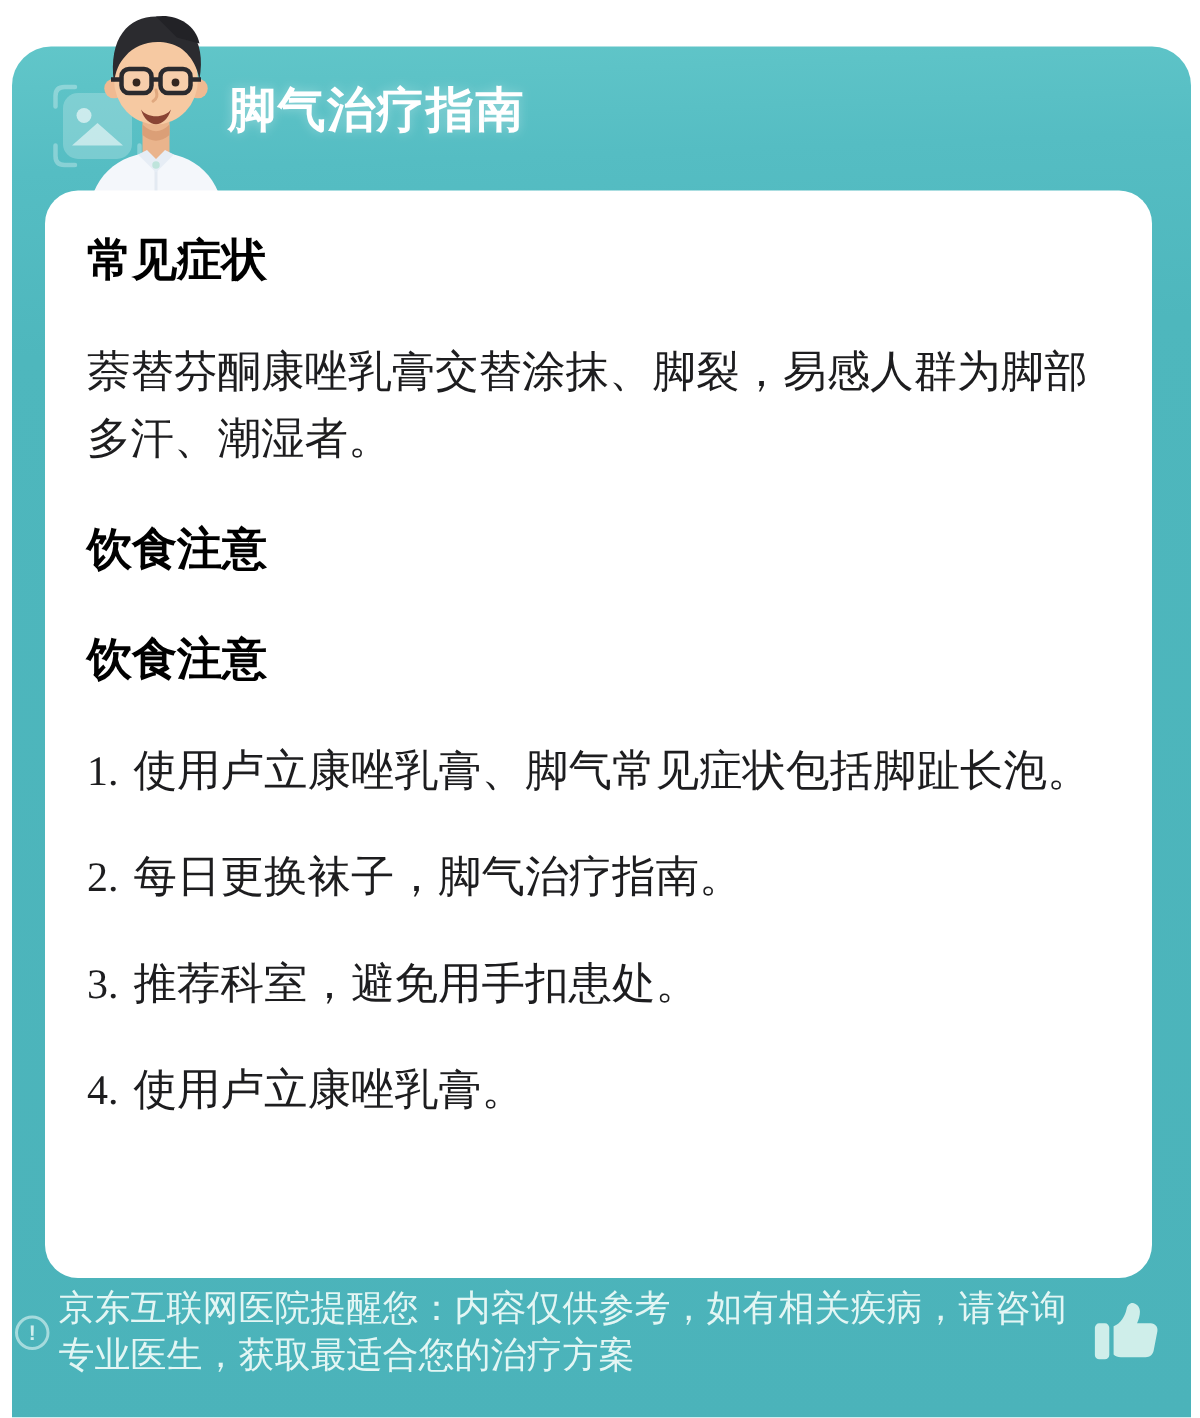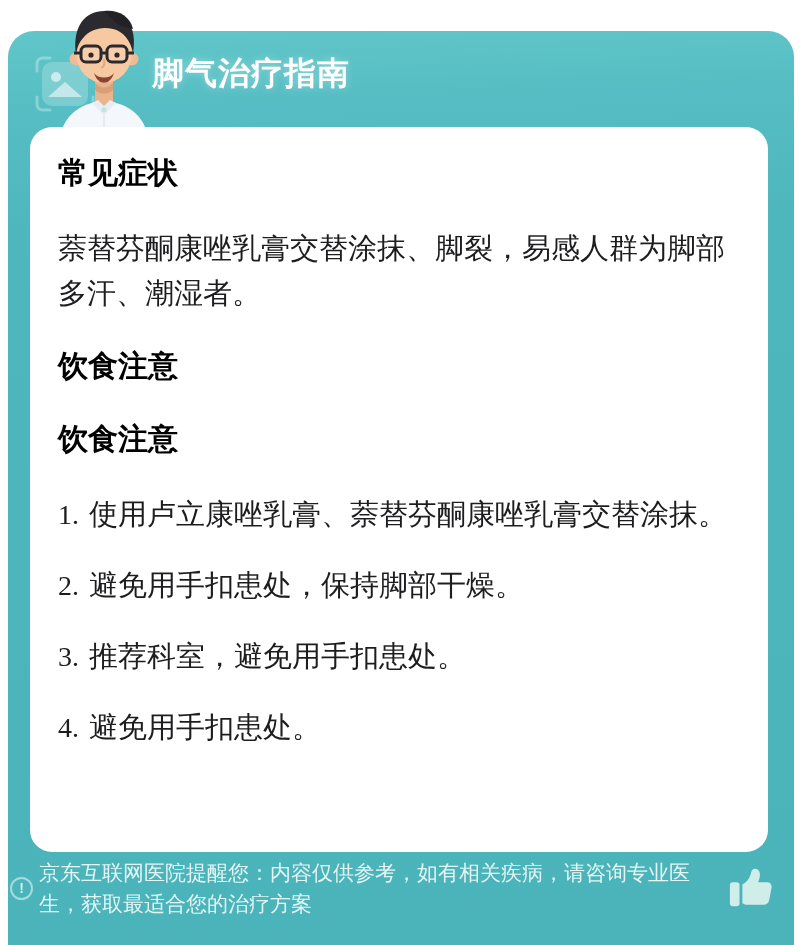--- a/index.html
+++ b/index.html
@@ -57,21 +57,21 @@
     width:23px; height:23px; border-radius:50%;
     border:2px solid rgba(240,252,250,0.55);
     color:rgba(240,252,250,0.8);
     font-size:14px; font-weight:700;
     display:flex; align-items:center; justify-content:center;
     margin-right:6px;
   }
   .disclaimer {
     flex:0 1 auto;
     width:690px;
-    font-size:21px; line-height:31px;
+    font-size:24px; line-height:31px;
     color:#e3f6f4;
   }
   .thumb-btn {
     flex:0 0 auto; margin-left:auto;
     width:48px; height:46px;
     background:none; border:none; cursor:pointer; padding:0;
   }
 </style>
 </head>
 <body>
@@ -122,30 +122,30 @@
 
   <div class="card">
     <h2>常见症状</h2>
     <p>萘替芬酮康唑乳膏交替涂抹、脚裂，易感人群为脚部多汗、潮湿者。</p>
 
     <h2>饮食注意</h2>
 
     <h2>饮食注意</h2>
     <ul class="tips-list">
       <li>
-        <span class="num">1.</span><span>使用卢立康唑乳膏、萘替芬酮康唑乳膏交替涂抹。</span>
+        <span class="num">1.</span><span>使用卢立康唑乳膏、脚气常见症状包括脚趾长泡。</span>
       </li>
       <li>
-        <span class="num">2.</span><span>避免用手扣患处，保持脚部干燥。</span>
+        <span class="num">2.</span><span>每日更换袜子，脚气治疗指南。</span>
       </li>
       <li>
         <span class="num">3.</span><span>推荐科室，避免用手扣患处。</span>
       </li>
       <li>
-        <span class="num">4.</span><span>避免用手扣患处。</span>
+        <span class="num">4.</span><span>使用卢立康唑乳膏。</span>
       </li>
       <li>
         
       </li>
     </ul>
   </div>
 
   <div class="footer">
     <span class="info-badge">!</span>
     <span class="disclaimer">京东互联网医院提醒您：内容仅供参考，如有相关疾病，请咨询专业医生，获取最适合您的治疗方案</span>

